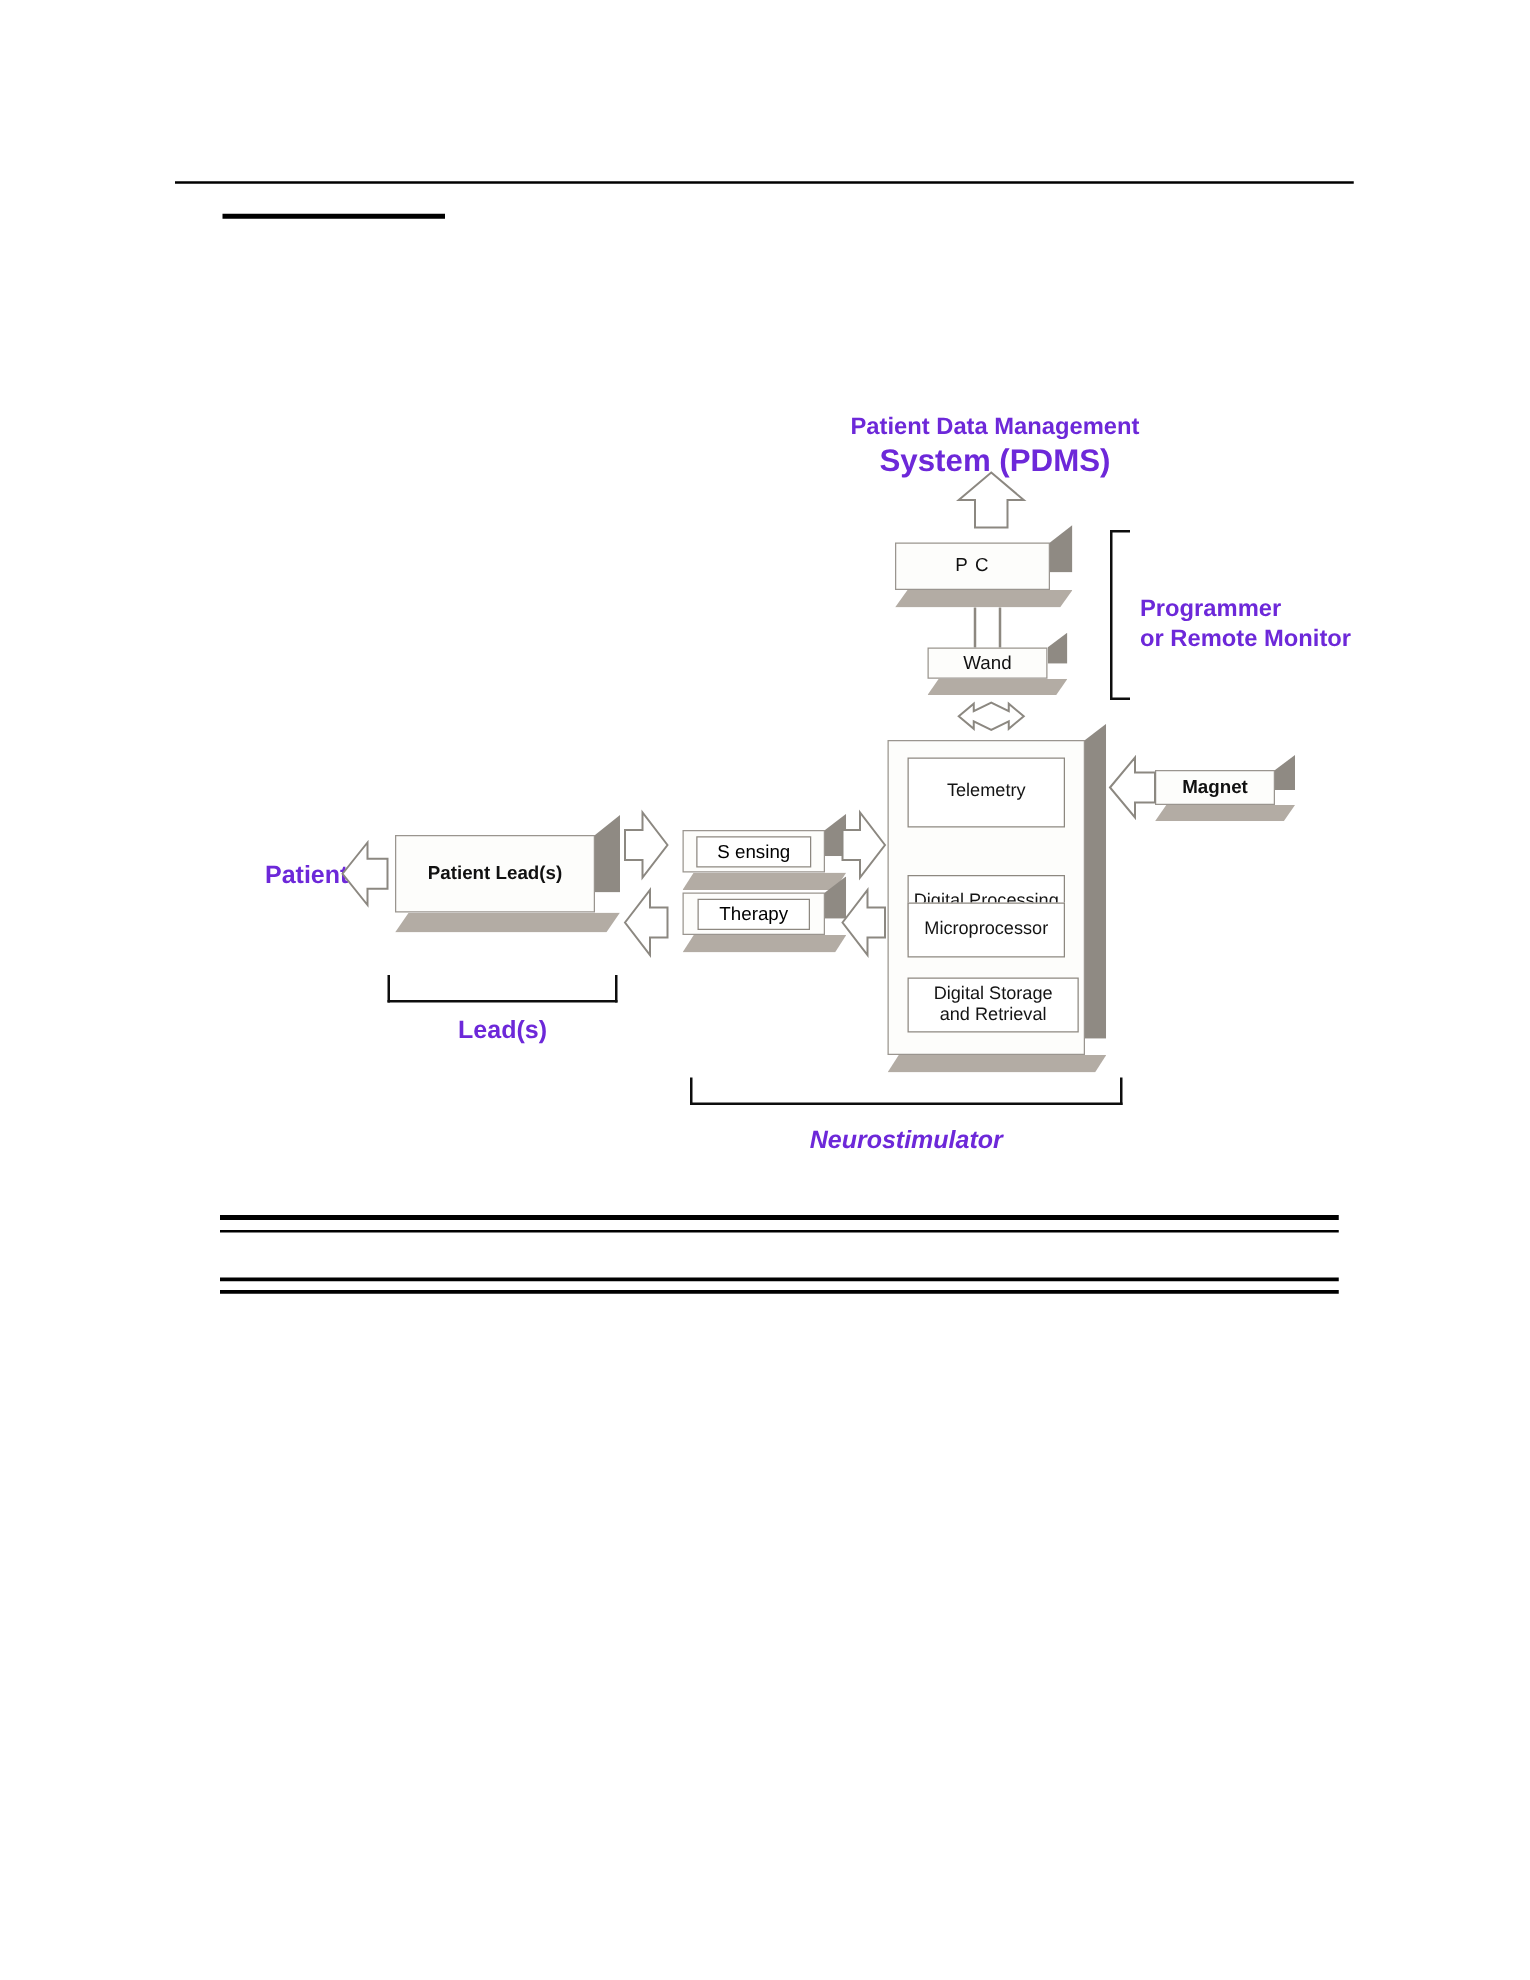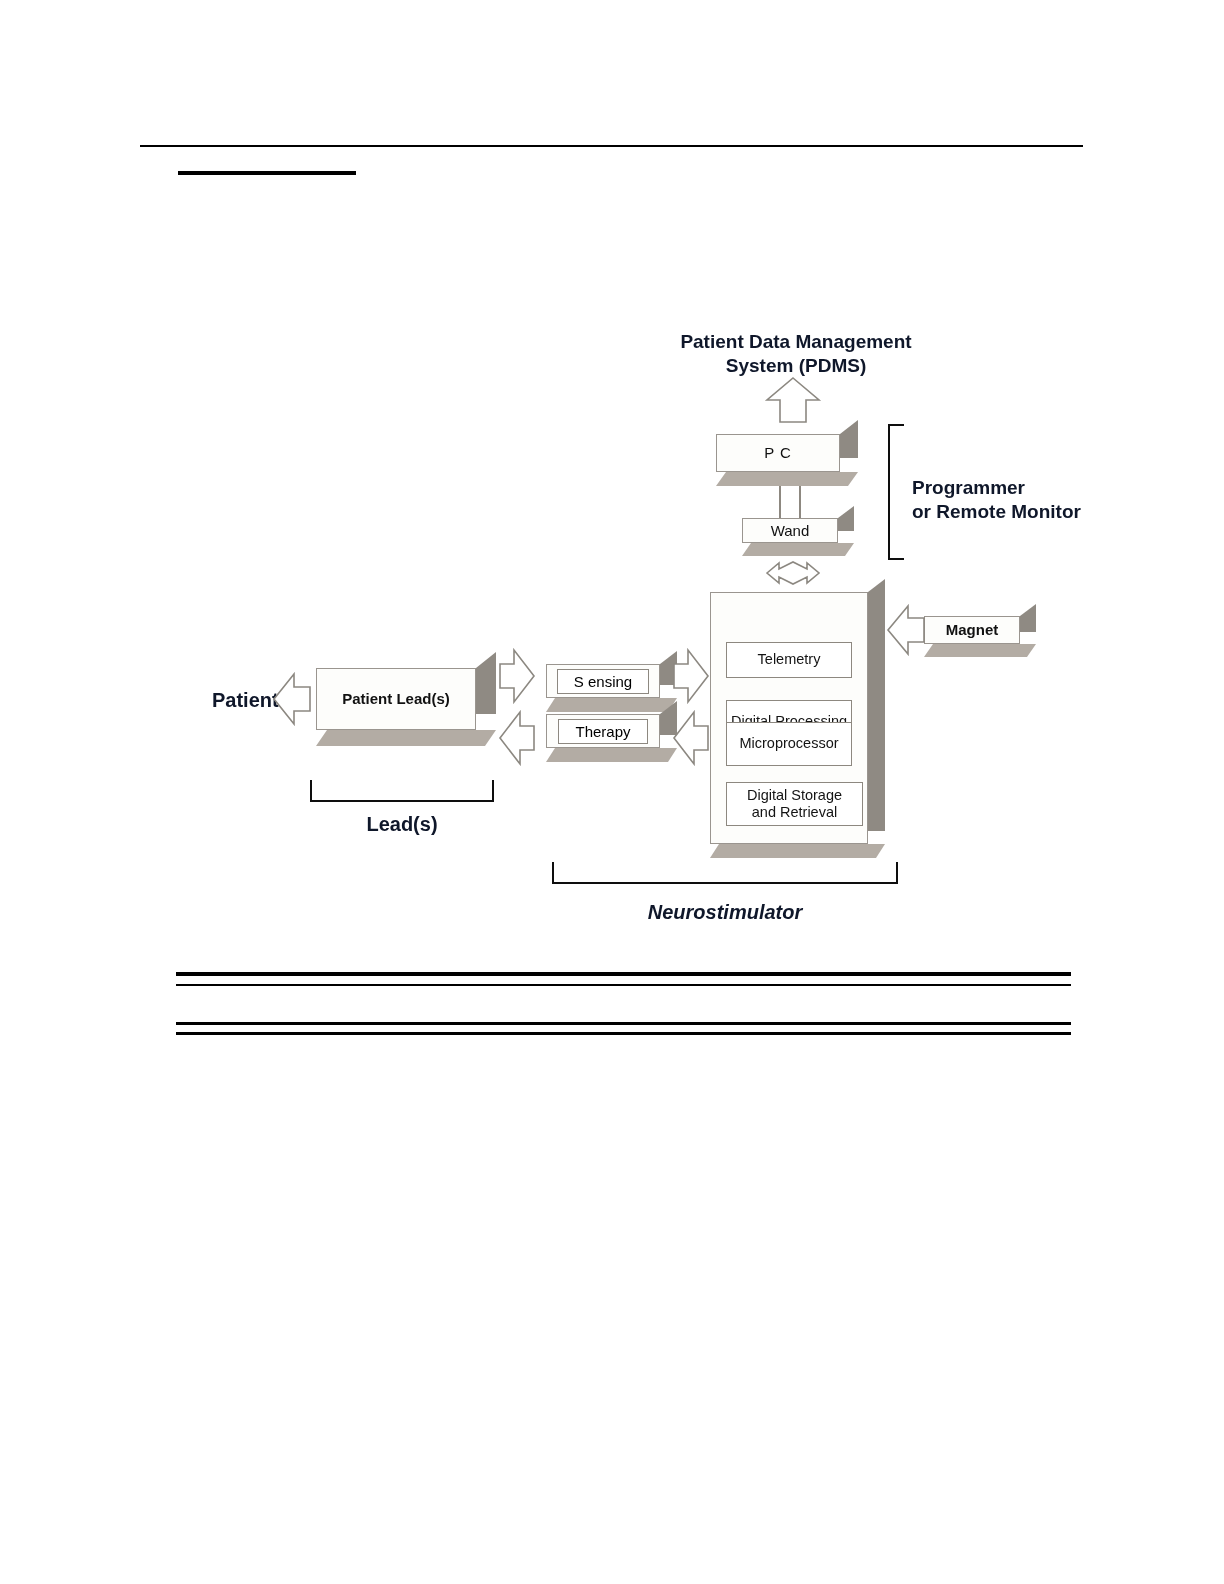--- a/index.html
+++ b/index.html
@@ -40,21 +40,21 @@
   .diagram {
     position: absolute;
     left: 0; top: 0;
     width: 1224px;
     height: 1584px;
   }
 
   .lbl {
     position: absolute;
     font-weight: bold;
-    color: #0f172a;
+    color: #6d28d9;
     line-height: 1.22;
     white-space: pre-line;
   }
 
   
   .slab {
     position: absolute;
   }
   .slab .face {
     position: absolute;
@@ -149,21 +149,21 @@
   <div class="rule rule-top-thin"></div>
   <div class="rule rule-top-thick"></div>
   <div class="rule rule-bot-a"></div>
   <div class="rule rule-bot-b"></div>
   <div class="rule rule-bot-c"></div>
   <div class="rule rule-bot-d"></div>
 
   <div class="diagram">
 
     <div class="lbl" style="left:676px; top:330px; width:240px; font-size:19px; text-align:center;">Patient Data Management</div>
-    <div class="lbl" style="left:676px; top:354px; width:240px; font-size:19px; text-align:center;">System (PDMS)</div>
+    <div class="lbl" style="left:676px; top:354px; width:240px; font-size:25px; text-align:center;">System (PDMS)</div>
 
     <div class="arrow" style="left:765px; top:376px;">
       <svg width="56" height="48" viewBox="0 0 56 48">
         <polygon points="28,2 54,24 41,24 41,46 15,46 15,24 2,24"></polygon>
       </svg>
     </div>
 
     <div class="slab" style="left:716px; top:434px; width:124px; height:38px;">
       <div class="side" style="left:124px; top:-14px; width:18px; height:38px;
                                  clip-path: polygon(0 14px, 100% 0, 100% 38px, 0 100%);"></div>
@@ -198,21 +198,21 @@
     <div class="lbl" style="left:912px; top:500px; font-size:19px;">or Remote Monitor</div>
 
     <div class="slab" style="left:710px; top:592px; width:158px; height:252px;">
       <div class="side" style="left:158px; top:-13px; width:17px; height:252px;
                                  clip-path: polygon(0 13px, 100% 0, 100% 252px, 0 100%);"></div>
       <div class="bottom" style="left:0px; top:252px; width:175px; height:14px;
                                  clip-path: polygon(9px 0, 175px 0, 166px 14px, 0 14px);"></div>
       <div class="face"></div>
     </div>
 
-    <div class="subbox" style="left:726px; top:642px;  width:126px; height:36px;">Telemetry</div>
+    <div class="subbox" style="left:726px; top:606px;  width:126px; height:56px;">Telemetry</div>
     <div class="subbox" style="left:726px; top:700px;  width:126px; height:60px;">Digital Processing
 and Analysis</div>
     <div class="subbox" style="left:726px; top:722px;  width:126px; height:44px;">Microprocessor</div>
     <div class="subbox" style="left:726px; top:782px;  width:137px; height:44px;">Digital Storage
 and Retrieval</div>
 
     <div class="arrow" style="left:886px; top:604px;">
       <svg width="40" height="52" viewBox="0 0 40 52">
         <polygon points="2,26 22,2 22,14 38,14 38,38 22,38 22,50"></polygon>
       </svg>

